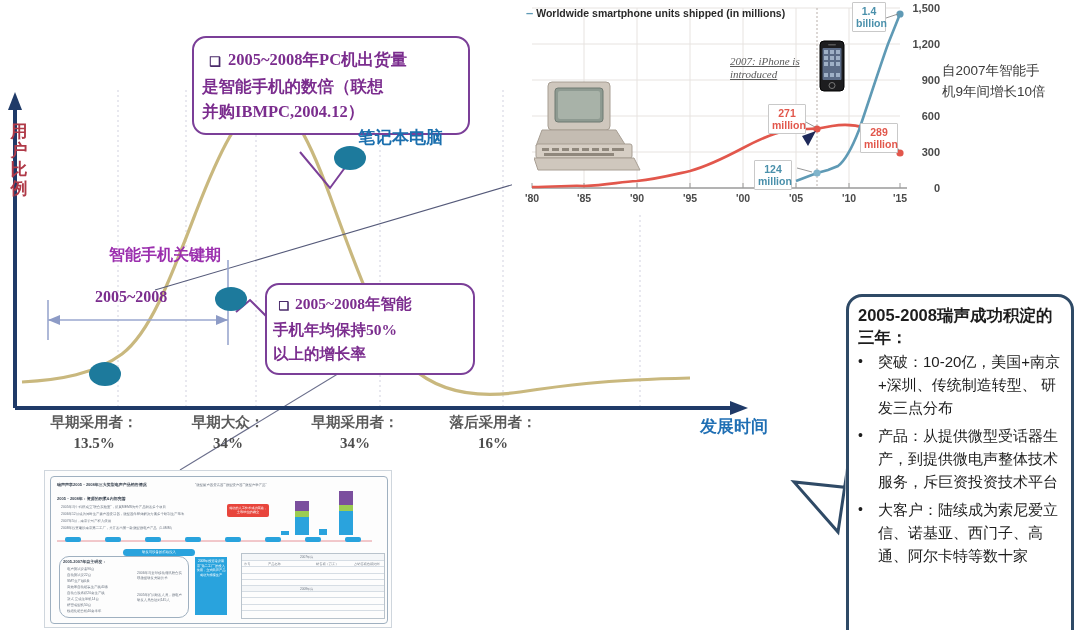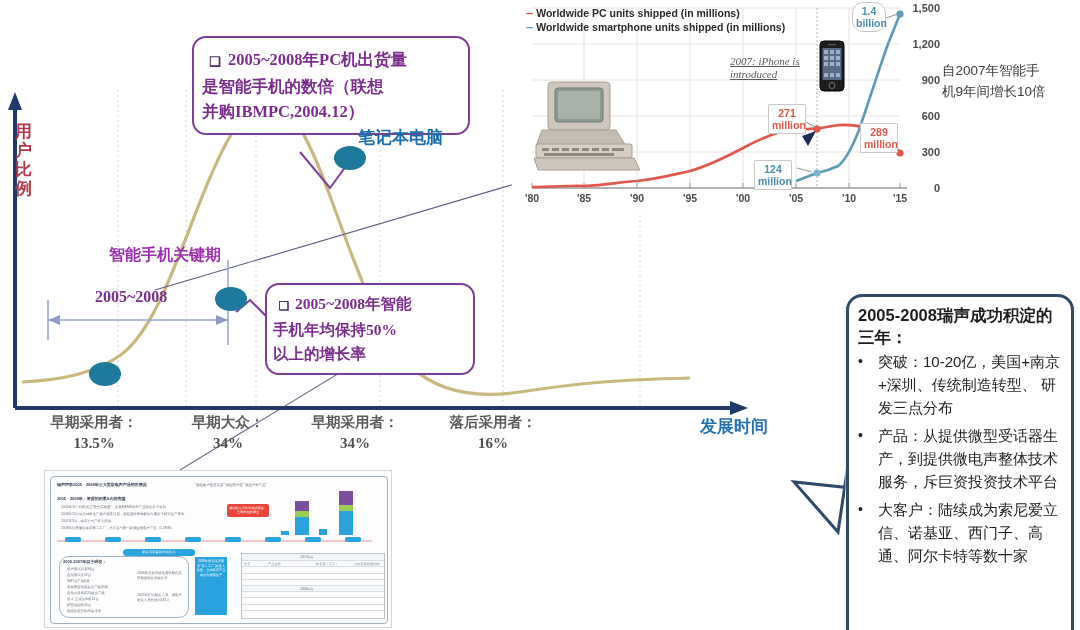--- a/index.html
+++ b/index.html
@@ -12,21 +12,21 @@
     overflow:hidden;
   }
   #stage { position:absolute; inset:0; }
 
   
   .abs { position:absolute; }
 
   #yaxis-label {
     left:6px; top:122px; width:26px;
     color:#b03a48; font-weight:bold; font-size:17px; line-height:19px;
-    text-align:right; letter-spacing:0px;
+    text-align:center; letter-spacing:0px;
   }
   #xaxis-caption {
     left:700px; top:415px;
     color:#1f6fb4; font-weight:bold; font-size:17px;
     white-space:nowrap;
   }
 
   
   #segments {
     left:24px; top:412px; width:690px; height:48px;
@@ -312,44 +312,41 @@
         <path d="M379,140 L387,150"></path>
         <path d="M285,168 L300,172"></path>
         <path d="M374,18 L386,14"></path>
       </g>
 
       <polygon points="304,131 290,136 296,146" fill="#1f2a5a"></polygon>
     </svg>
 
     <div class="legend">
       <div class="lrow">
-        <span class="dash" style="color:#e2574c">–</span><span>Worldwide PC units shipped (in millions)</span>
-      </div>
-      <div class="lrow">
         <span class="dash" style="color:#5f9ab5">–</span><span>Worldwide smartphone units shipped (in millions)</span>
       </div>
     </div>
 
     <div class="ytick" style="top:2px">1,500</div>
     <div class="ytick" style="top:38px">1,200</div>
     <div class="ytick" style="top:74px">900</div>
     <div class="ytick" style="top:110px">600</div>
     <div class="ytick" style="top:146px">300</div>
     <div class="ytick" style="top:182px">0</div>
 
     <div class="xtick" style="left:13px;  top:192px">'80</div>
     <div class="xtick" style="left:65px;  top:192px">'85</div>
     <div class="xtick" style="left:118px; top:192px">'90</div>
     <div class="xtick" style="left:171px; top:192px">'95</div>
     <div class="xtick" style="left:224px; top:192px">'00</div>
     <div class="xtick" style="left:277px; top:192px">'05</div>
     <div class="xtick" style="left:330px; top:192px">'10</div>
     <div class="xtick" style="left:381px; top:192px">'15</div>
 
-    <div class="anno blue" style="left:340px; top:2px; width:34px;border-radius:11px;">1.4 billion</div>
+    <div class="anno blue" style="left:340px; top:2px; width:34px;">1.4 billion</div>
     <div class="anno red" style="left:256px; top:104px; width:38px;">271 million</div>
     <div class="anno red" style="left:348px; top:123px; width:38px;">289 million</div>
     <div class="anno blue" style="left:242px; top:160px; width:38px;">124 million</div>
     <div class="iphone-note">2007: iPhone is introduced</div>
 
     <svg id="pc-art" viewBox="0 0 110 95">
       <rect x="14" y="4" width="62" height="48" rx="4" fill="#cfc7bd" stroke="#a79e93" stroke-width="1"></rect>
       <rect x="21" y="10" width="48" height="34" rx="3" fill="#8e9a91" stroke="#6f7a72" stroke-width="1"></rect>
       <rect x="24" y="13" width="42" height="28" rx="2" fill="#a8b2a8"></rect>
       <polygon points="8,52 82,52 92,68 2,68" fill="#c4bcb2" stroke="#a79e93" stroke-width="1"></polygon>

